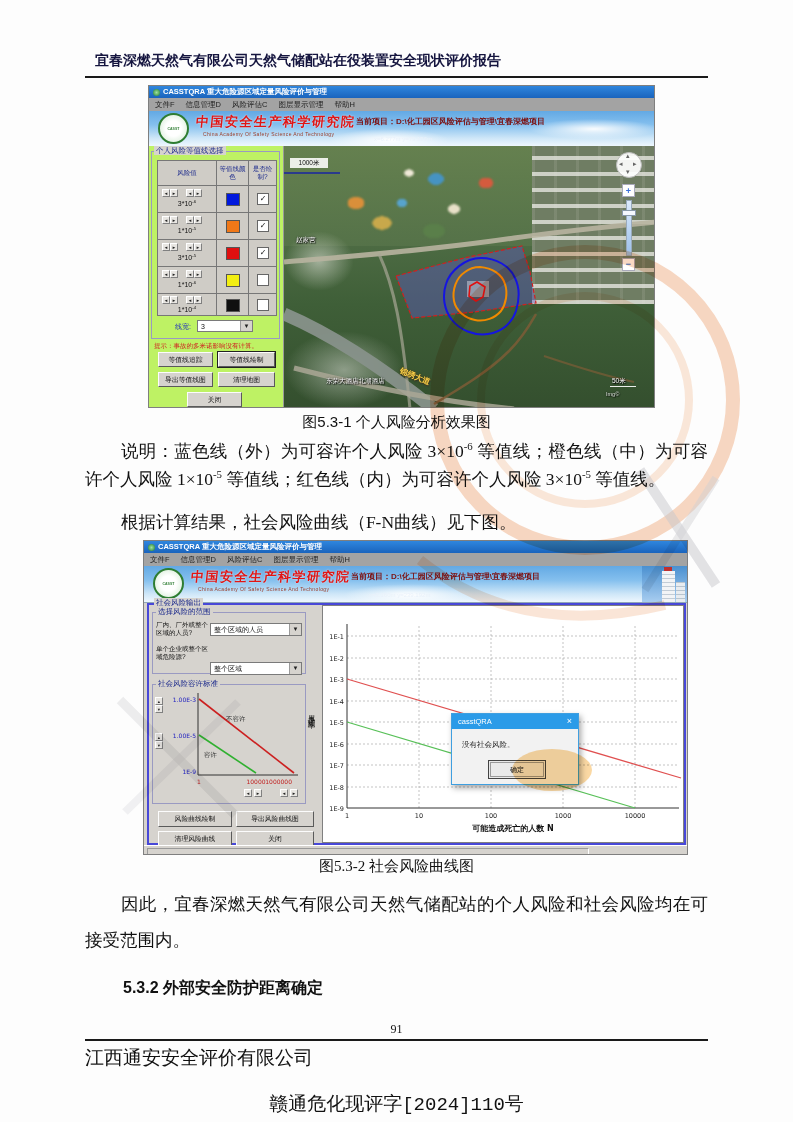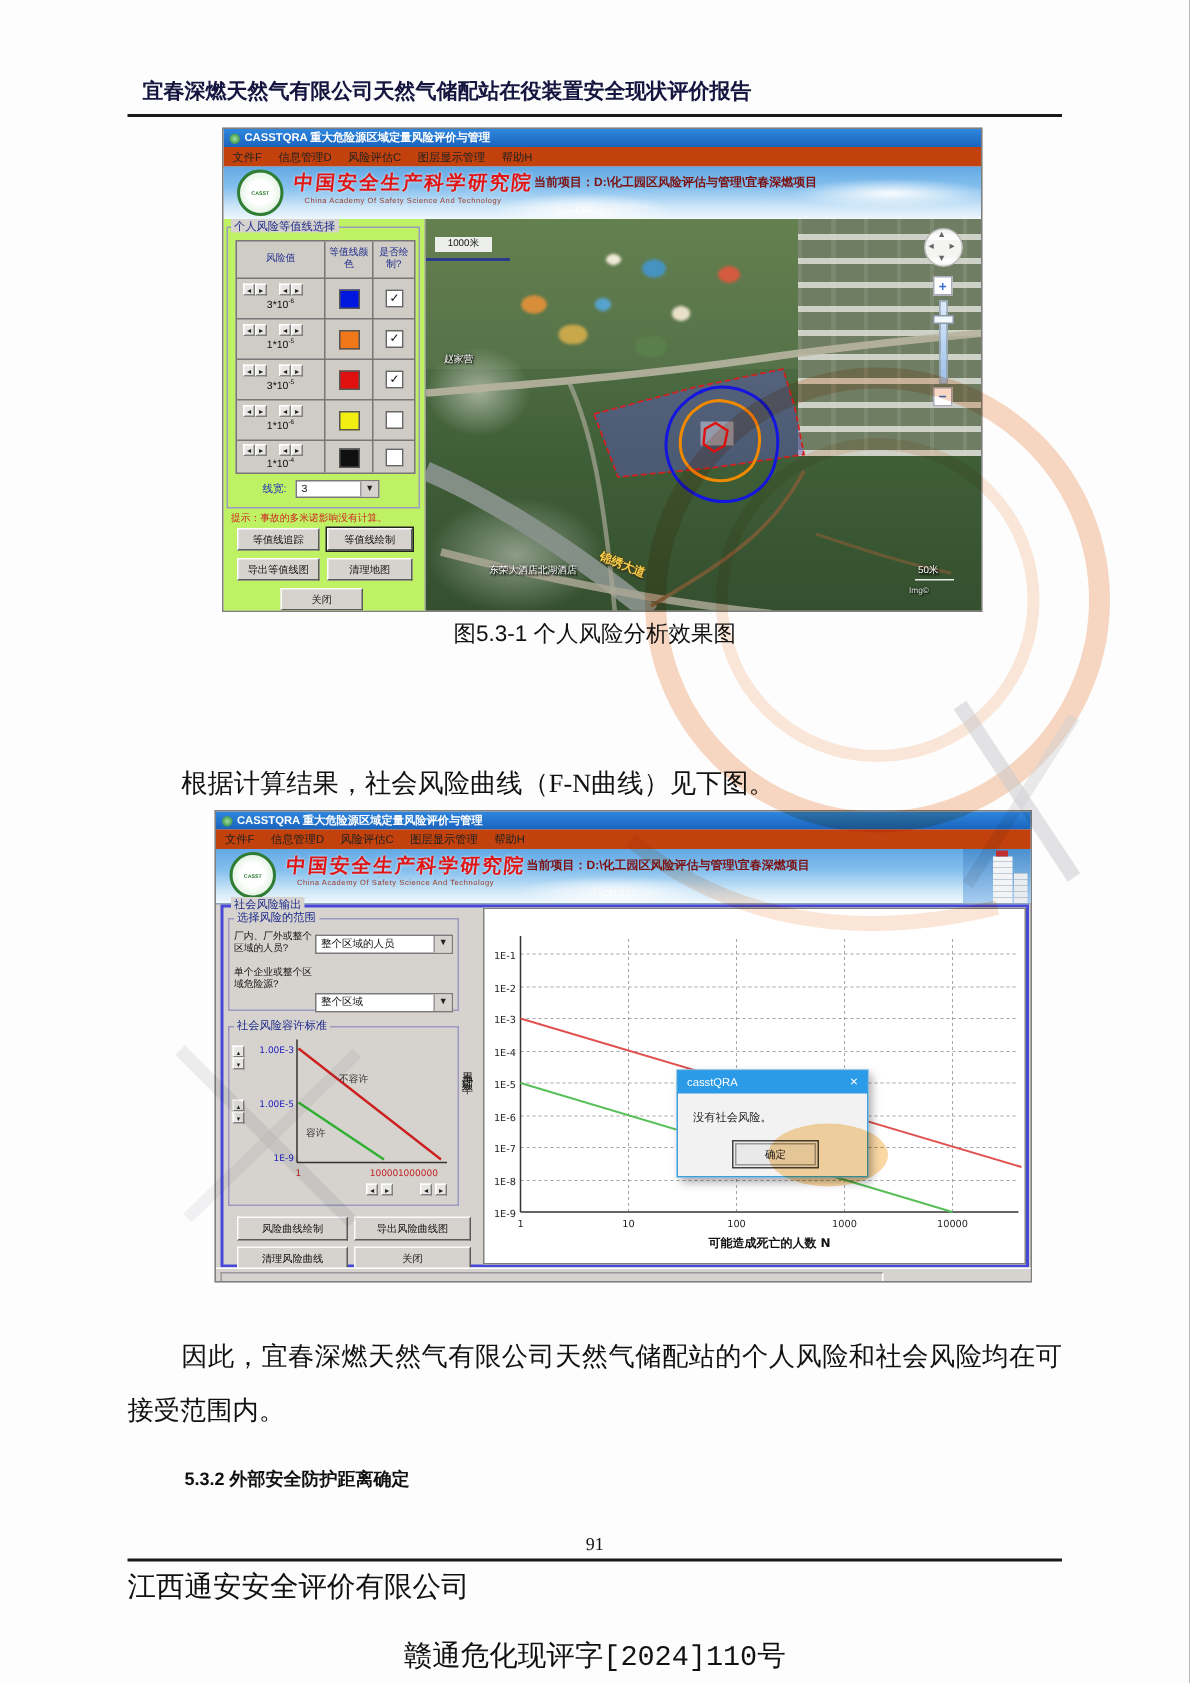--- a/index.html
+++ b/index.html
@@ -10,21 +10,21 @@
   
   .doc-header{font-weight:bold;font-size:14px;color:#15153f;}
   .rule{background:#1a1a1a;}
   .cap{font-size:15px;text-align:center;}
   .para{font-size:17.5px;line-height:28px;text-align:justify;text-indent:2.05em;}
   
   .win{background:#d6d3ce;border:1px solid #7f7f7f;overflow:hidden;box-sizing:border-box;}
   .tbar{background:linear-gradient(#2f86de,#1a64bd);color:#fff;font:bold 7.5px/12px "Liberation Sans",sans-serif;
         padding-left:4px;display:flex;align-items:center;gap:3px;}
   .appico{width:7px;height:7px;border-radius:50%;background:radial-gradient(#9fe29f,#1d7a2d);display:inline-block;}
-  .mbar{background:#c2410c;border-bottom:1px solid #c9c7c2;font:7.5px/13px "Liberation Sans",sans-serif;color:#222;
+  .mbar{background:#a3a3a3;border-bottom:1px solid #c9c7c2;font:7.5px/13px "Liberation Sans",sans-serif;color:#222;
         display:flex;gap:11px;padding-left:6px;}
   .hdr{background:linear-gradient(180deg,#63a9e4 0%,#85c0ee 40%,#cfe7f8 78%,#eef7fe 100%);overflow:hidden;border-bottom:1px solid #8fa6b8;}
   .cloud{background:radial-gradient(closest-side,rgba(255,255,255,.95),rgba(255,255,255,0));}
   .orgcn{font:bold 13px/14px "Liberation Serif",serif;color:#e01515;letter-spacing:1.5px;transform:skewX(-6deg);text-shadow:0 0 2px rgba(255,255,255,.8);}
   .orgen{font:5px/6px "Liberation Sans",sans-serif;color:#9a3b28;letter-spacing:.4px;}
   .proj{font:bold 8px/9px "Liberation Sans",sans-serif;color:#7c1111;}
   .coords{font:6px/7px "Liberation Sans",sans-serif;color:#e9f1fa;}
   .logo{box-sizing:border-box;border:2px solid #2e7d32;border-radius:50%;background:radial-gradient(#ffffff 40%,#cde8cd);
         display:flex;align-items:center;justify-content:center;}
   .logo span{font:bold 3.5px/4px "Liberation Sans",sans-serif;color:#2e7d32;}
@@ -217,20 +217,21 @@
       </div>
       <div class="abs" style="left:338px;top:38px;width:13px;height:13px;background:#fff;border:1px solid #aab;font:bold 9px/12px 'Liberation Sans',sans-serif;text-align:center;color:#3a6fd8;box-sizing:border-box;">+</div>
       <div class="abs" style="left:342px;top:54px;width:6px;height:56px;background:linear-gradient(180deg,#dceafc,#9cc0ea);border:1px solid #9ab;box-sizing:border-box;"></div>
       <div class="abs" style="left:338px;top:64px;width:14px;height:6px;background:#f4f8ff;border:1px solid #89a;box-sizing:border-box;"></div>
       <div class="abs" style="left:338px;top:112px;width:13px;height:13px;background:#fff;border:1px solid #aab;font:bold 9px/11px 'Liberation Sans',sans-serif;text-align:center;color:#3a6fd8;box-sizing:border-box;">−</div>
     </div>
   </div>
 
   <div class="cap abs" style="left:85px;top:413px;width:623px;font-family:'Liberation Sans','DejaVu Sans',sans-serif;font-weight:normal;">图5.3-1 个人风险分析效果图</div>
 
+  <div class="para abs" style="left:85px;top:437px;width:623px;"><span>说明：蓝色线（外）为可容许个人风险 3×10</span><sup>-6</sup><span> 等值线；橙色线（中）为可容许个人风险 1×10</span><sup>-5</sup><span> 等值线；红色线（内）为可容许个人风险 3×10</span><sup>-5</sup><span> 等值线。</span></div>
   <div class="para abs" style="left:85px;top:508px;width:623px;">根据计算结果，社会风险曲线（F-N曲线）见下图。</div>
 
   <div class="abs win" style="left:143px;top:540px;width:545px;height:315px;">
     <div class="tbar abs" style="left:0;top:0;width:545px;height:12px;">
       <span class="appico"></span>
       <span>CASSTQRA 重大危险源区域定量风险评价与管理</span>
     </div>
     <div class="mbar abs" style="left:0;top:12px;width:545px;height:13px;">
       <span>文件F</span>
       <span>信息管理D</span>
@@ -363,24 +364,25 @@
       </div>
       <div class="dlgmsg abs" style="left:10px;top:26px;">没有社会风险。</div>
       <div class="okb abs" style="left:36px;top:46px;width:56px;height:17px;">确定</div>
     </div>
 
     <div class="abs" style="left:0;top:304px;width:545px;height:11px;background:#d6d3ce;border-top:1px solid #fff;">
       <div class="abs" style="left:3px;top:2px;width:440px;height:7px;border:1px solid #9a9a9a;border-bottom-color:#fff;border-right-color:#fff;"></div>
     </div>
   </div>
 
+  <div class="cap abs" style="left:85px;top:857px;width:623px;">图5.3-2 社会风险曲线图</div>
 
   <div class="para abs" style="left:85px;top:886px;width:623px;line-height:36px;">因此，宜春深燃天然气有限公司天然气储配站的个人风险和社会风险均在可接受范围内。</div>
 
-  <div class="abs" style="left:123px;top:978px;font-family:'Liberation Sans','DejaVu Sans',sans-serif;font-weight:bold;font-size:12px;">5.3.2 外部安全防护距离确定</div>
+  <div class="abs" style="left:123px;top:978px;font-family:'Liberation Sans','DejaVu Sans',sans-serif;font-weight:bold;font-size:16px;">5.3.2 外部安全防护距离确定</div>
 
   <div class="abs footer-text" style="left:85px;top:1022px;width:623px;text-align:center;font-size:12px;">91</div>
   <div class="abs rule" style="left:85px;top:1039px;width:623px;height:2px;"></div>
   <div class="abs footer-text" style="left:85px;top:1045px;">江西通安安全评价有限公司</div>
   <div class="abs footer-text" style="left:85px;top:1091px;width:623px;text-align:center;font-family:Liberation Mono, monospace;">赣通危化现评字[2024]110号</div>
 
   <svg class="abs wm" style="left:0;top:0;" width="793" height="1122" viewBox="0 0 793 1122">
     <circle cx="585" cy="400" r="148" fill="none" stroke="#eea36f" stroke-width="14" opacity="0.42"></circle>
     <circle cx="585" cy="400" r="104" fill="none" stroke="#f2b88c" stroke-width="8" opacity="0.32"></circle>
     <path d="M420,560 Q520,640 665,605" stroke="#eea36f" stroke-width="10" fill="none" opacity="0.28"></path>

